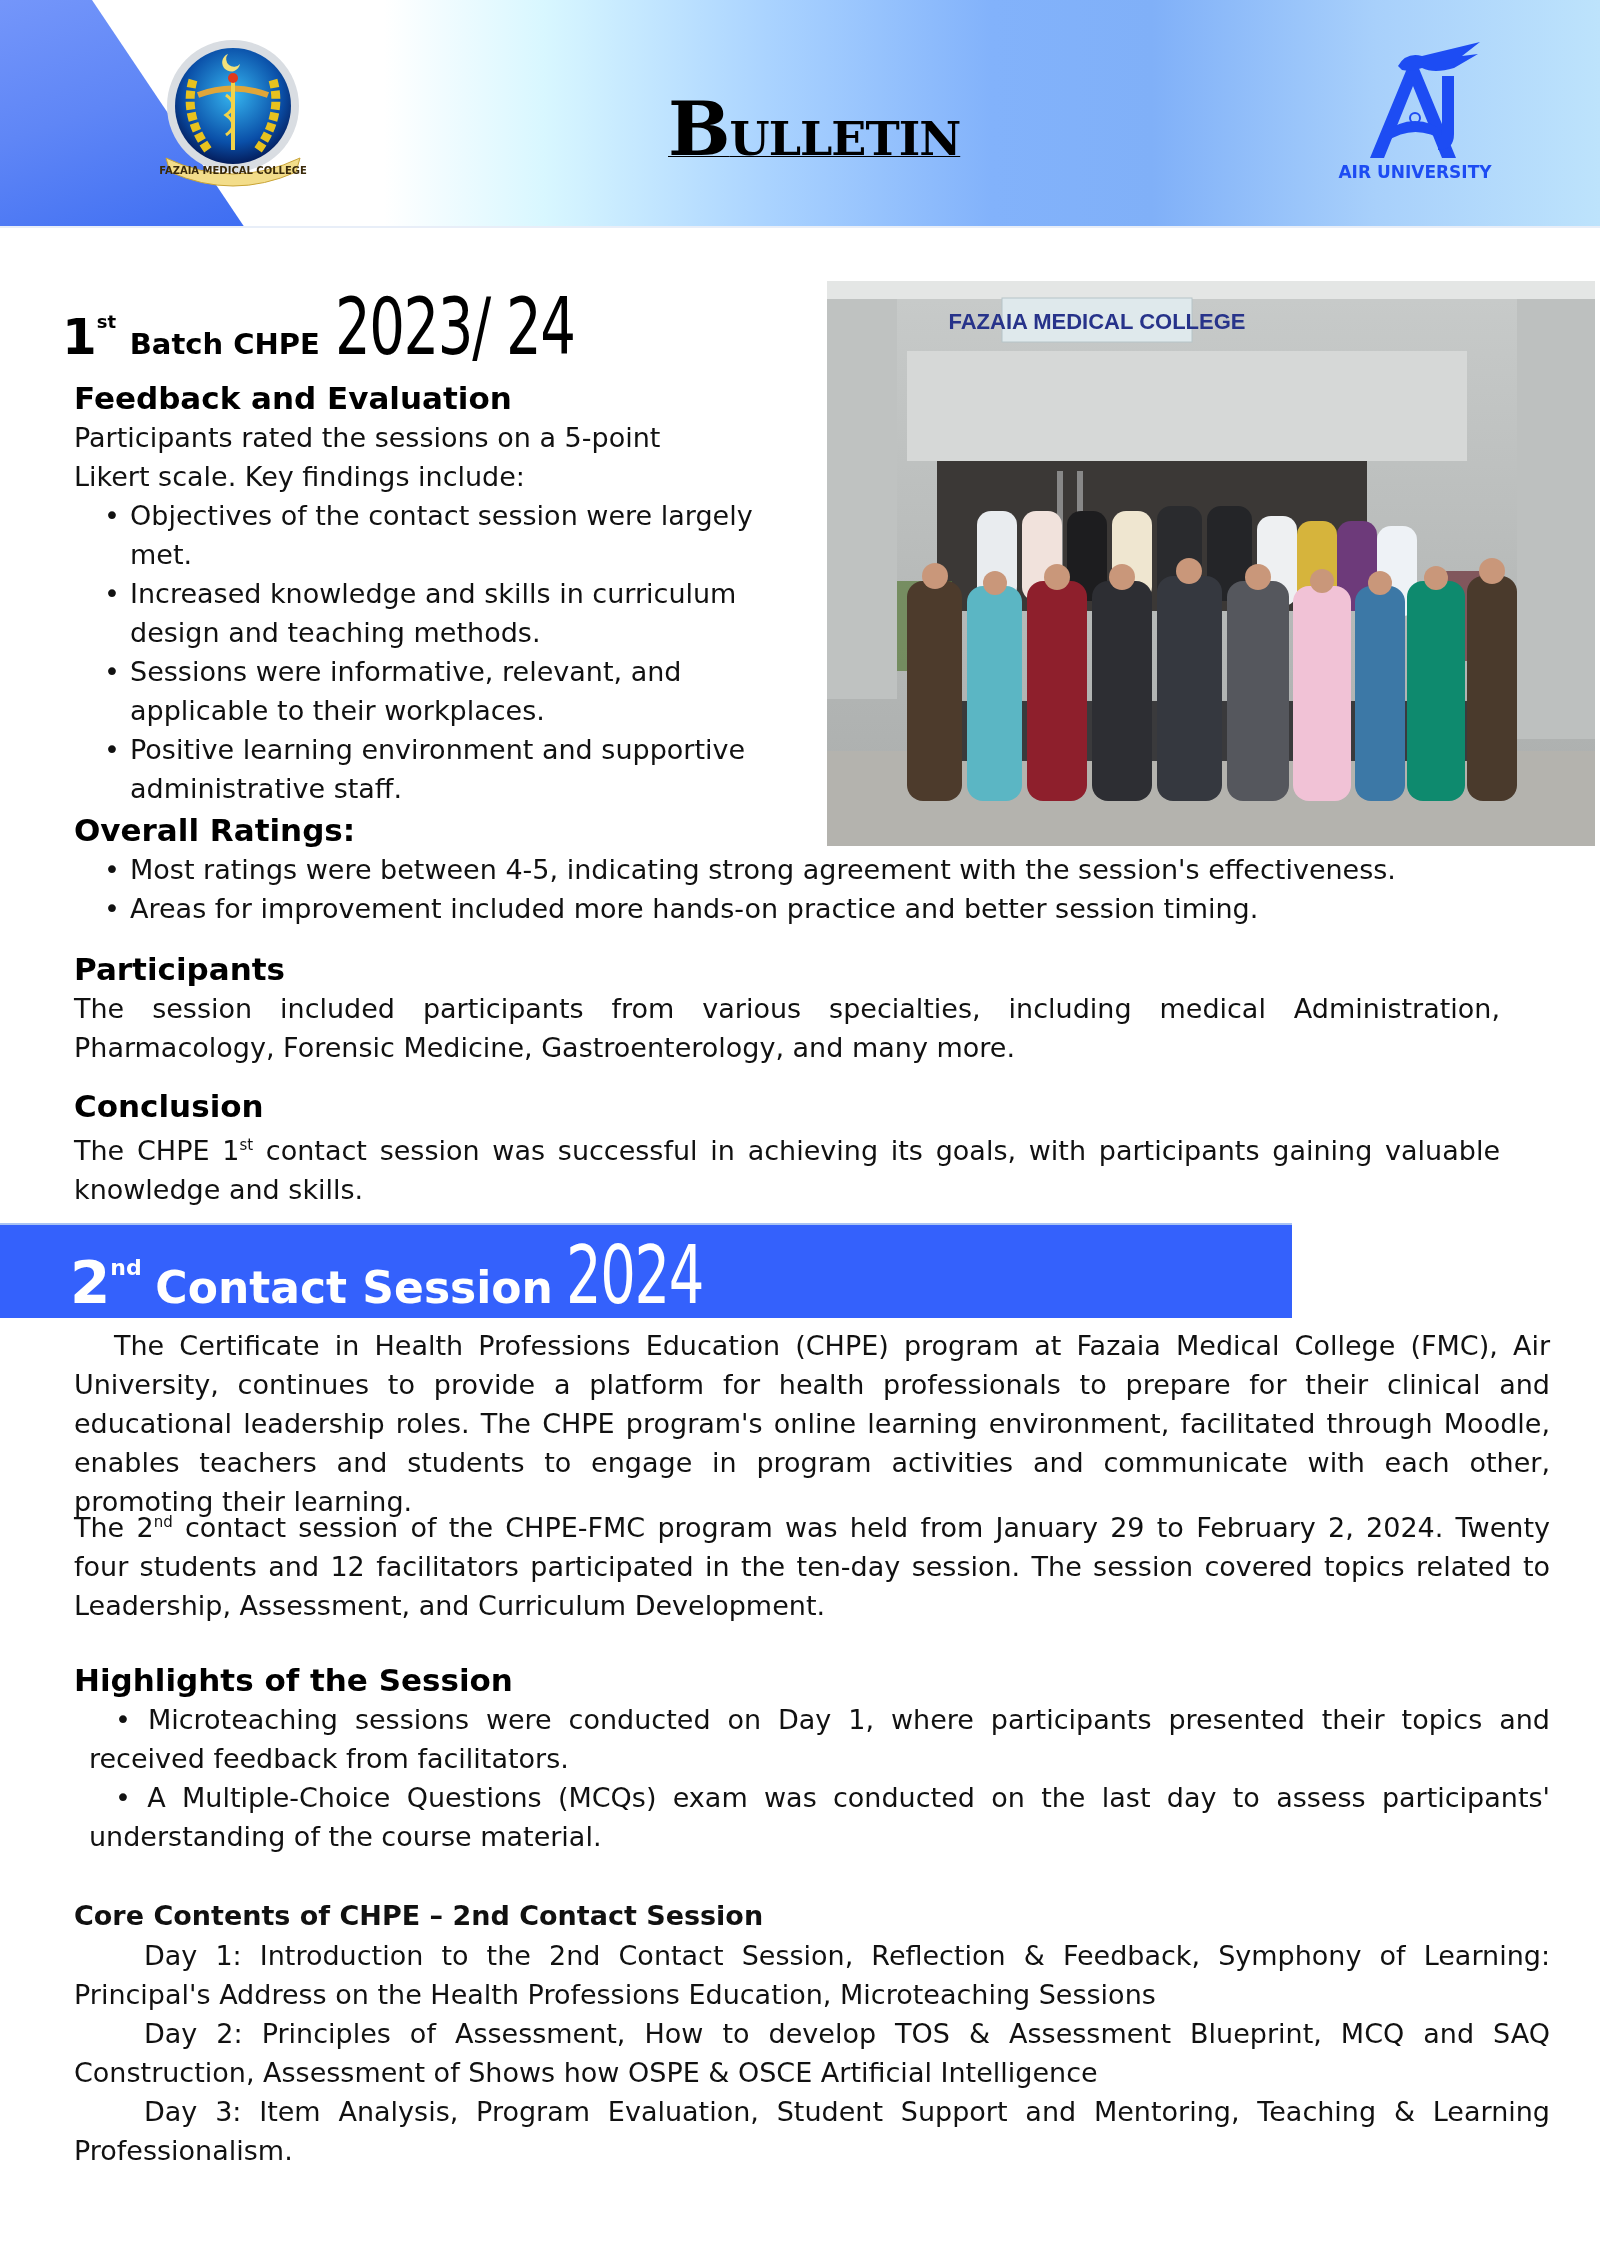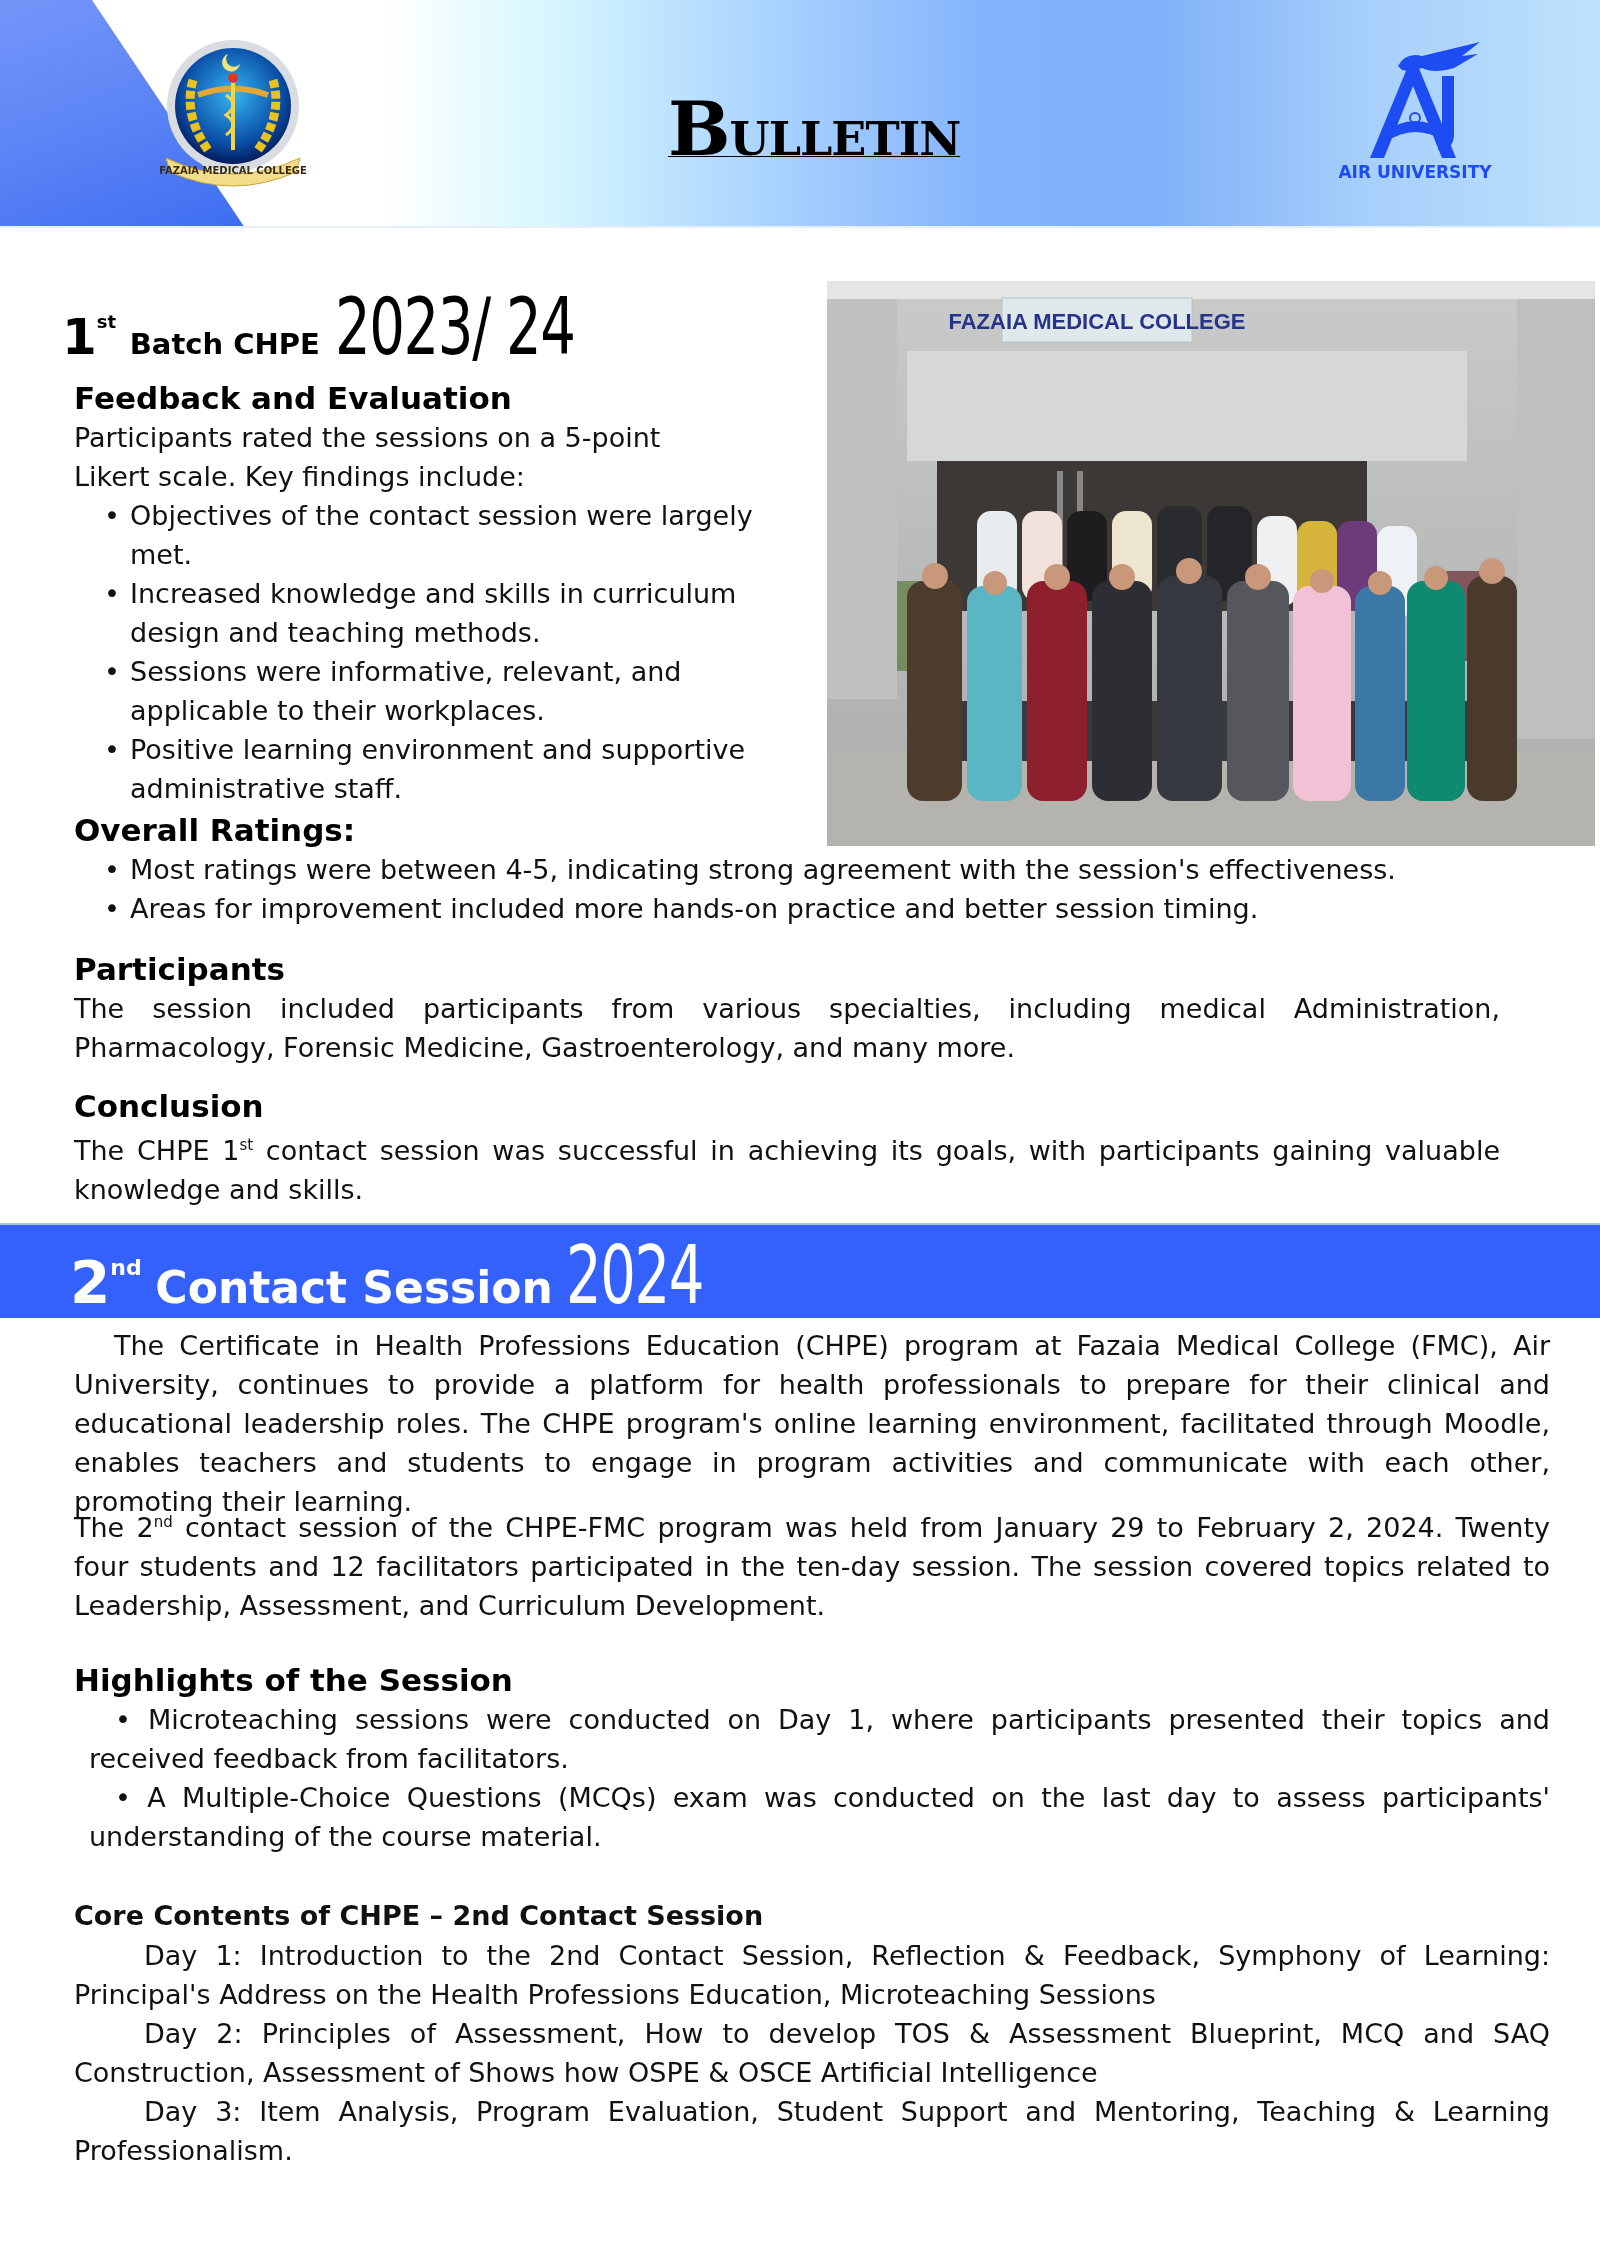--- a/index.html
+++ b/index.html
@@ -56,21 +56,21 @@
     content: "•"; position: absolute; left: 30px; top: 0;
   }
 
   .fb-block { left: 74px; top: 378px; width: 760px; }
   .overall-block { left: 74px; top: 810px; width: 1460px; }
   .participants-block { left: 74px; top: 929px; width: 1426px; margin-top: 20px; }
   .conclusion-block { left: 74px; top: 1086px; width: 1426px; }
 
   
   .banner {
-    position: absolute; left: 0; top: 1223px; width: 1600px; height: 95px;
+    position: absolute; left: 0; top: 1223px; width: 1292px; height: 95px;
     background: #3461fc; border-top: 2px solid #a9c3f4;
   }
   .banner-title { position: absolute; left: 70px; top: 4px; color: #fff; font-weight: bold; white-space: nowrap; }
   .banner-title .num { font-size: 58px; }
   .banner-title sup { font-size: 22px; vertical-align: 28px; margin-right: 8px; }
   .banner-title .label { font-size: 44px; }
   .banner-title .year {
     font-size: 80px; font-weight: normal; display: inline-block;
     transform: scaleX(0.7); transform-origin: left bottom; margin-left: 8px; letter-spacing: -2px;
   }

